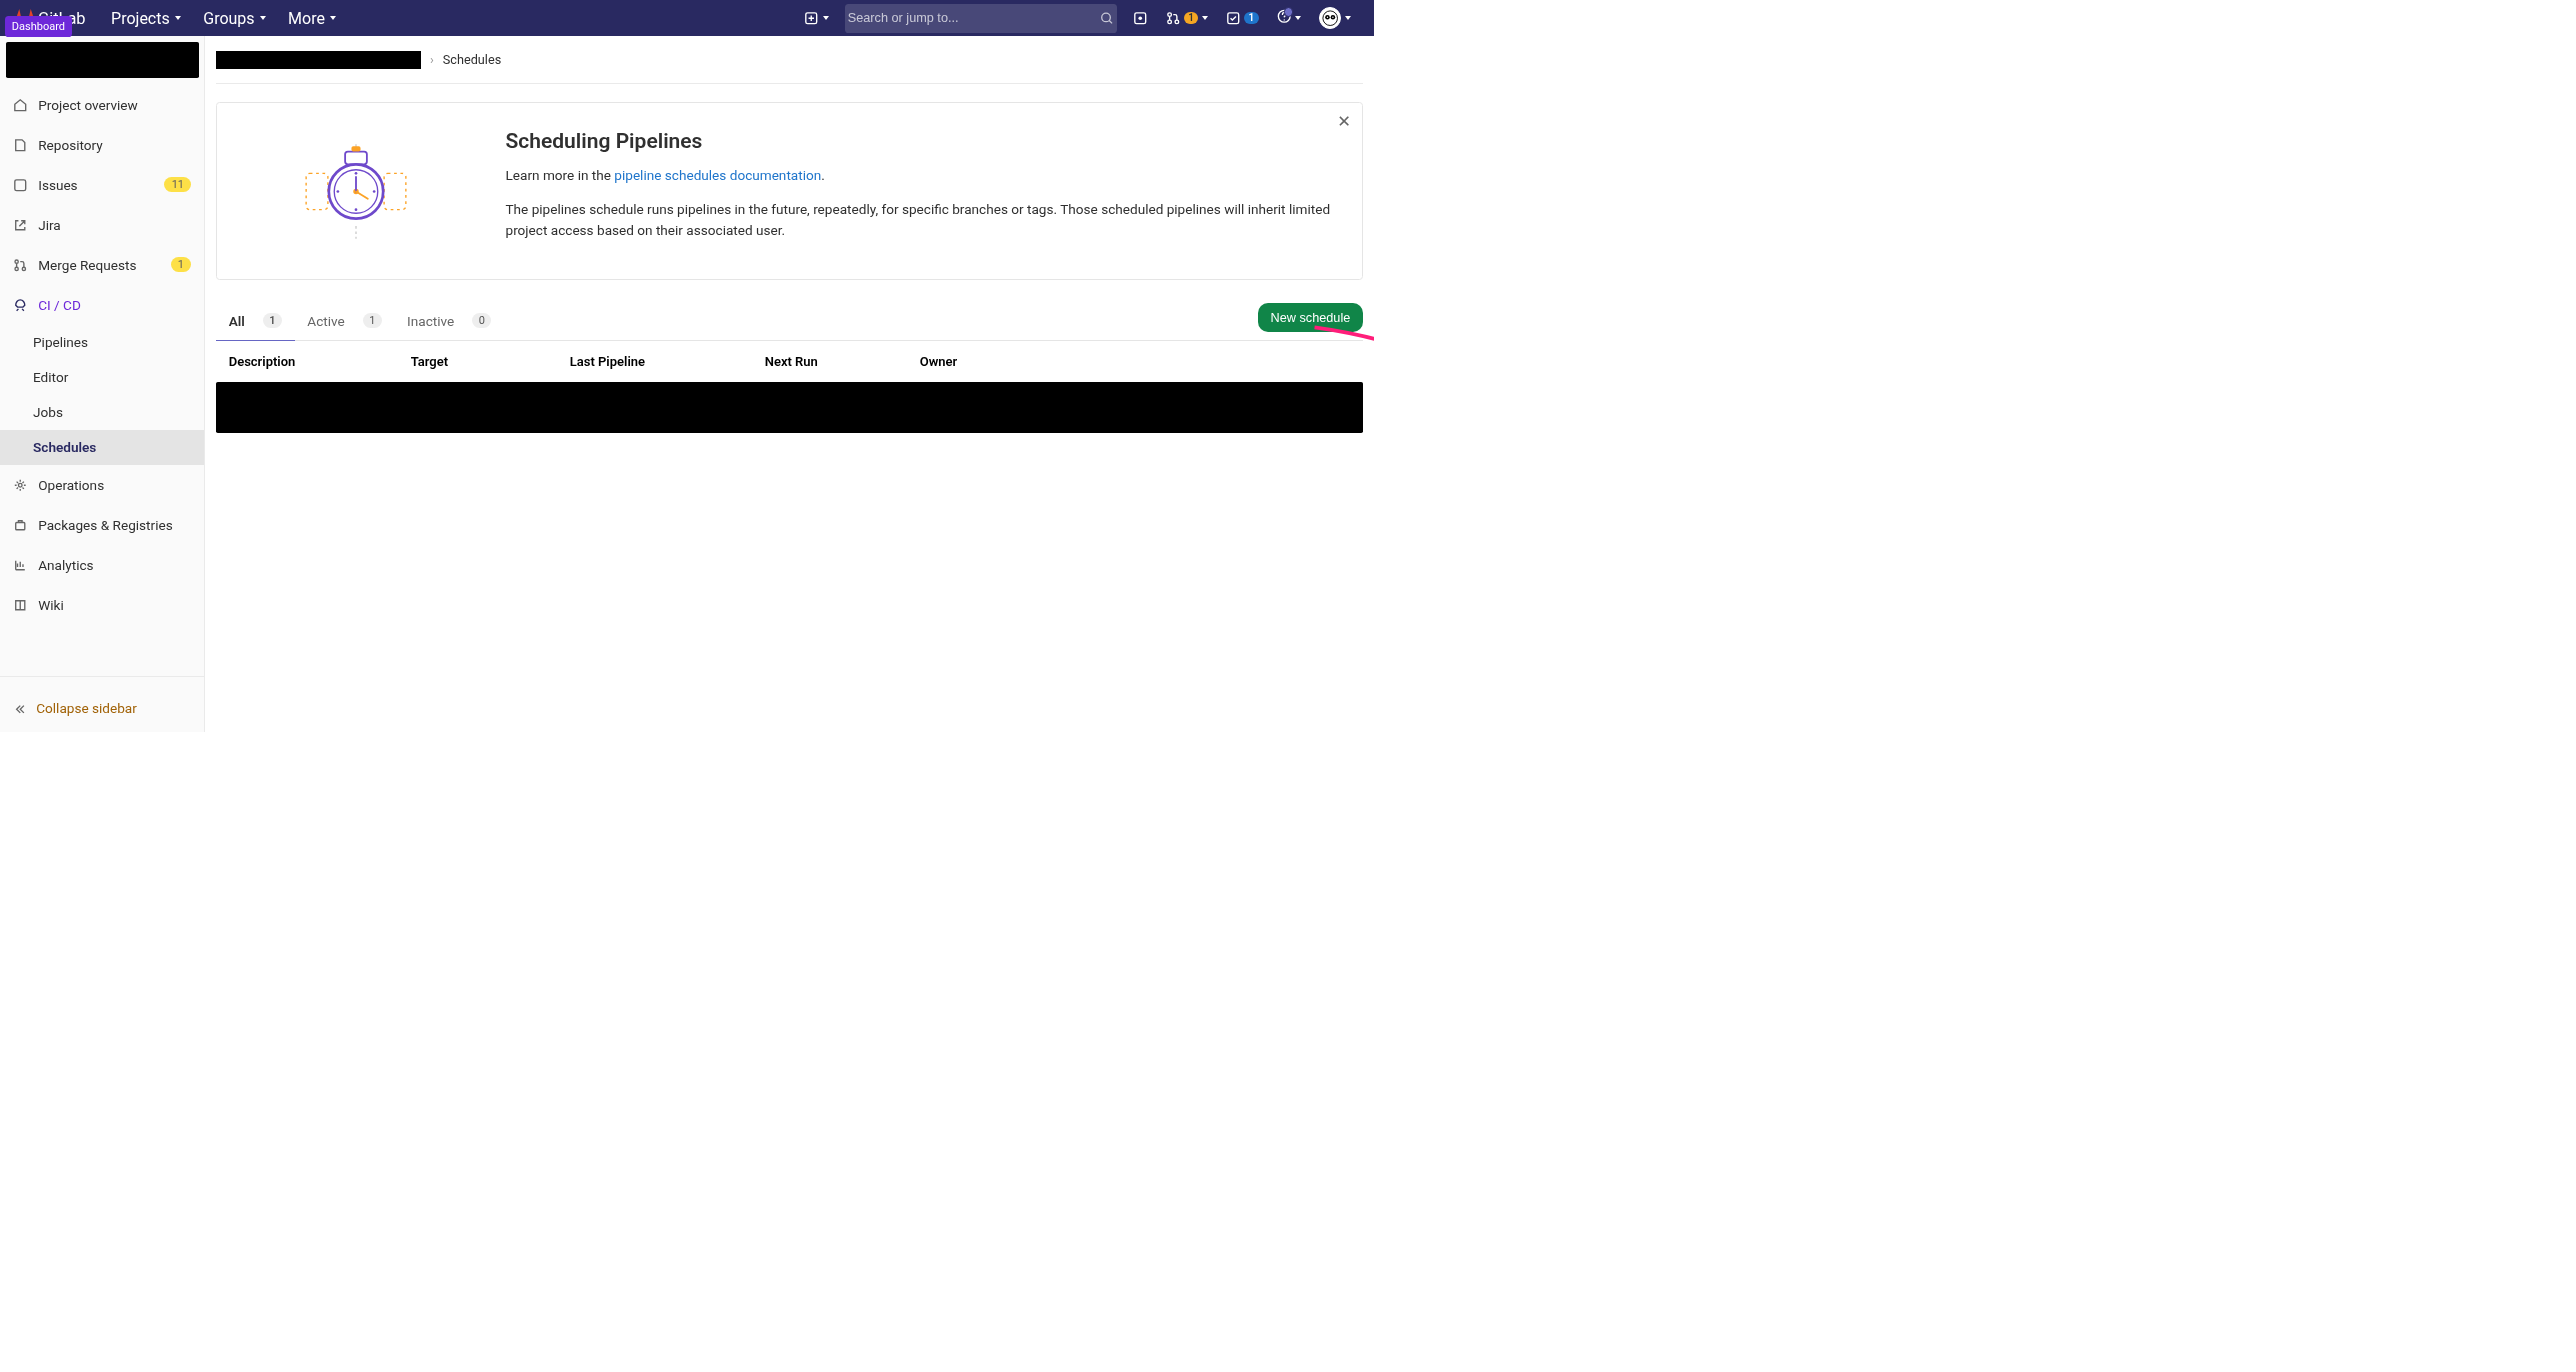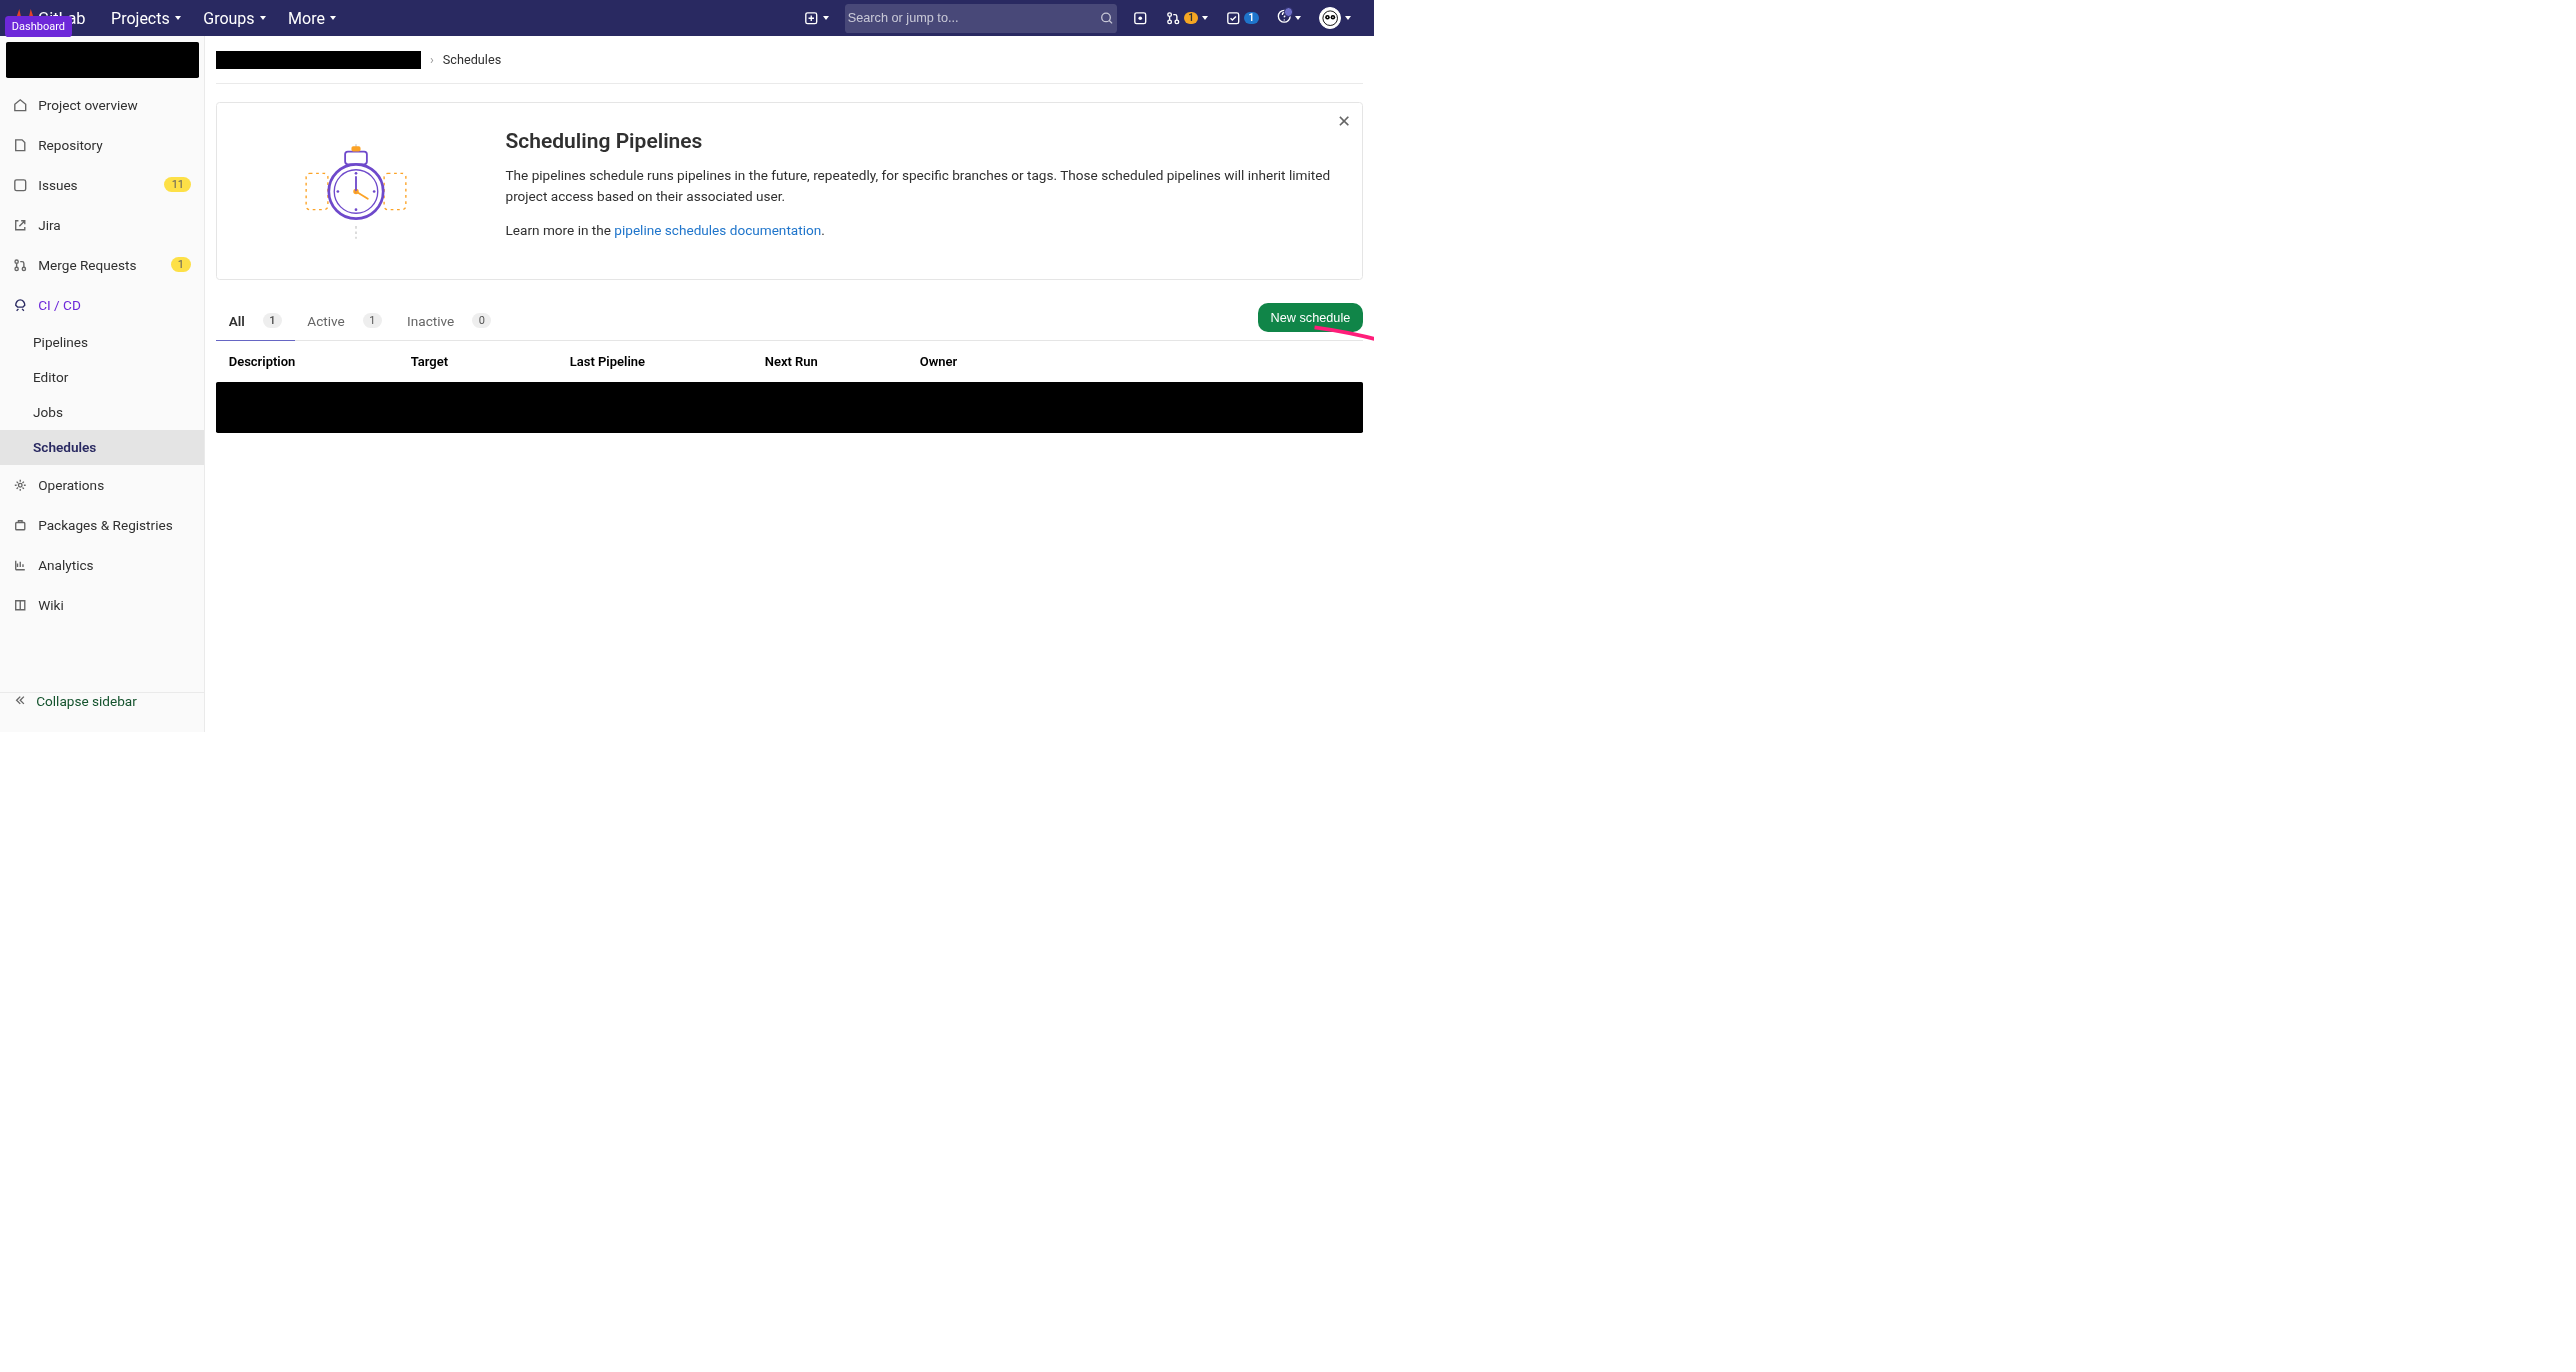--- a/index.html
+++ b/index.html
@@ -30,21 +30,21 @@
   
   .sidebar { width: 205px; background: #fafafa; border-right: 0.9px solid #eaeaea; display: flex; flex-direction: column; position: relative; }
   .sidebar-scroll { flex: 1; overflow-y: auto; padding-bottom: 44px; }
   .project-tile { margin: 5.5px 5.5px 7.3px; height: 36px; background: #000; border-radius: 1.8px; }
   .side-item { display: flex; align-items: center; gap: 11px; padding: 0 12.7px; height: 40px; cursor: pointer; color: #303030; font-size: 13.6px; }
   .side-item .count { margin-left: auto; background: #fde047; color: #5e5e5e; border-radius: 9px; padding: 0.9px 7.3px; font-size: 11px; }
   .side-item.active { color: #6d28d9; font-weight: 400; }
   .side-item.active svg { stroke: #292961; fill: none; }
   .sub-item { padding: 0 12.7px 0 33px; height: 35px; display: flex; align-items: center; cursor: pointer; font-size: 13.6px; color: #303030; }
   .sub-item.active { background: #e4e4e4; color: #292961; font-weight: 600; }
-  .collapse-bar { position: absolute; bottom: 0; left: 0; right: 0; height: 40px; border-top: 0.9px solid #eaeaea; display: flex; align-items: flex-start; gap: 9px; padding: 0 12.7px; cursor: pointer; background: #fafafa; font-size: 13.6px; color: #14532d; }
+  .collapse-bar { position: absolute; bottom: 16px; left: 0; right: 0; height: 40px; border-top: 0.9px solid #eaeaea; display: flex; align-items: flex-end; gap: 9px; padding: 0 12.7px; cursor: pointer; background: #fafafa; font-size: 13.6px; color: #a16207; }
 
   
   .content { flex: 1; padding: 0 11px; overflow-y: auto; position: relative; }
   .breadcrumbs { display: flex; align-items: center; gap: 9px; padding: 14.5px 0; border-bottom: 0.9px solid #eaeaea; margin-bottom: 18px; }
   .crumb-black { width: 205px; height: 18px; background: #000; }
   .crumb-sep { color: #999; }
   .crumb { font-size: 12.7px; color: #303030; }
 
   .info-card { border: 0.9px solid #e5e5e5; border-radius: 3.6px; padding: 25.5px; position: relative; display: flex; gap: 36px; margin-bottom: 22px; }
   .info-card .close { position: absolute; top: 9px; right: 11px; cursor: pointer; color: #666; font-size: 16.4px; }
@@ -272,24 +272,24 @@
           <line x1="75" y1="60" x2="75" y2="44" stroke="#6e49cb" stroke-width="2" stroke-linecap="round"></line>
           <line x1="75" y1="60" x2="88" y2="68" stroke="#fca326" stroke-width="2" stroke-linecap="round"></line>
           <circle cx="75" cy="40" r="1.5" fill="#6e49cb"></circle>
             <circle cx="95" cy="60" r="1.5" fill="#6e49cb"></circle>
             <circle cx="75" cy="80" r="1.5" fill="#6e49cb"></circle>
             <circle cx="55" cy="60" r="1.5" fill="#6e49cb"></circle>
         </svg>
       </div>
       <div class="info-text">
         <h2>Scheduling Pipelines</h2>
-        <p>The pipelines schedule runs pipelines in the future, repeatedly, for specific branches or tags. Those scheduled pipelines will inherit limited project access based on their associated user.</p>
         <p>
           <span>Learn more in the </span><a href="#">pipeline schedules documentation</a><span>.</span>
         </p>
+        <p>The pipelines schedule runs pipelines in the future, repeatedly, for specific branches or tags. Those scheduled pipelines will inherit limited project access based on their associated user.</p>
       </div>
     </div>
 
     <div class="tab-row">
       <div class="tab active">
         <span>All</span>
         <span class="count-pill">1</span>
       </div>
       <div class="tab">
         <span>Active</span>

